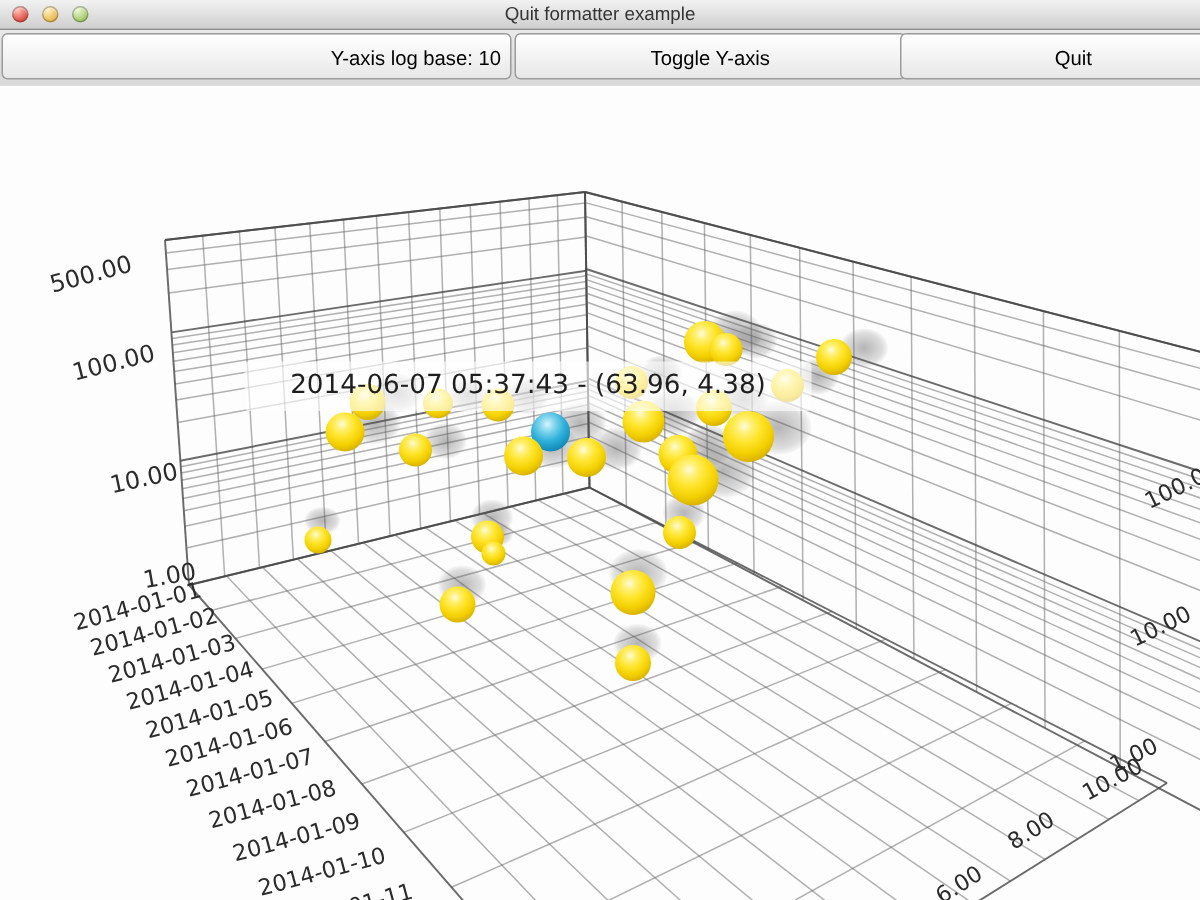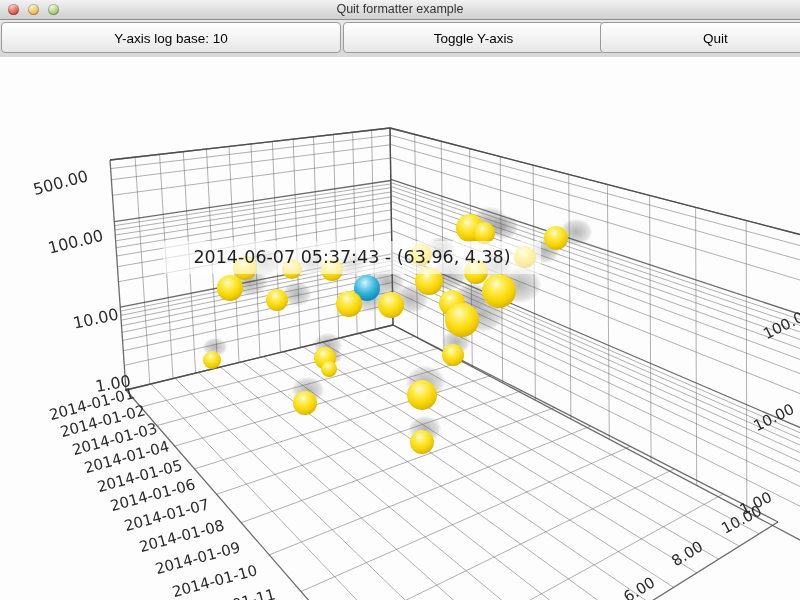--- a/index.html
+++ b/index.html
@@ -16,21 +16,21 @@
   #title{position:absolute;left:0;top:0;width:100%;height:19px;line-height:19px;
     text-align:center;font-size:12.5px;color:#343434;}
   
   #toolbar{position:absolute;left:0;top:20px;width:800px;height:37px;
     background:linear-gradient(#e9e9e9,#d8d8d8);border-bottom:1px solid #9a9a9a;}
   .tbtn{position:absolute;top:2px;height:31px;box-sizing:border-box;
     border:1px solid #9b9b9b;border-radius:4px;
     background:linear-gradient(#ffffff,#f4f4f4 48%,#e7e7e7);
     font-family:"Liberation Sans",sans-serif;font-size:13.5px;color:#000;
     text-align:center;line-height:29px;cursor:default;}
-  #btn0{left:1px;width:340px;}
+  #btn0{left:1px;width:340px;text-align:right;}
   #btn1{left:343px;width:261px;}
   #btn2{left:600px;width:231px;}
   
   #plot{position:absolute;left:0;top:57px;width:800px;height:543px;background:#fdfdfd;overflow:hidden;}
   #grid-svg{position:absolute;left:0;top:0;}
   #grid-svg line.minor{stroke:rgba(100,100,100,.5);stroke-width:1;}
   #grid-svg line.major{stroke:rgba(70,70,70,.8);stroke-width:1.3;}
   #grid-svg text{fill:#2b2b2b;font-family:"DejaVu Sans",sans-serif;}
   #grid-svg text.ylab{font-size:16px;}
   #grid-svg text.dlab{font-size:15px;}

